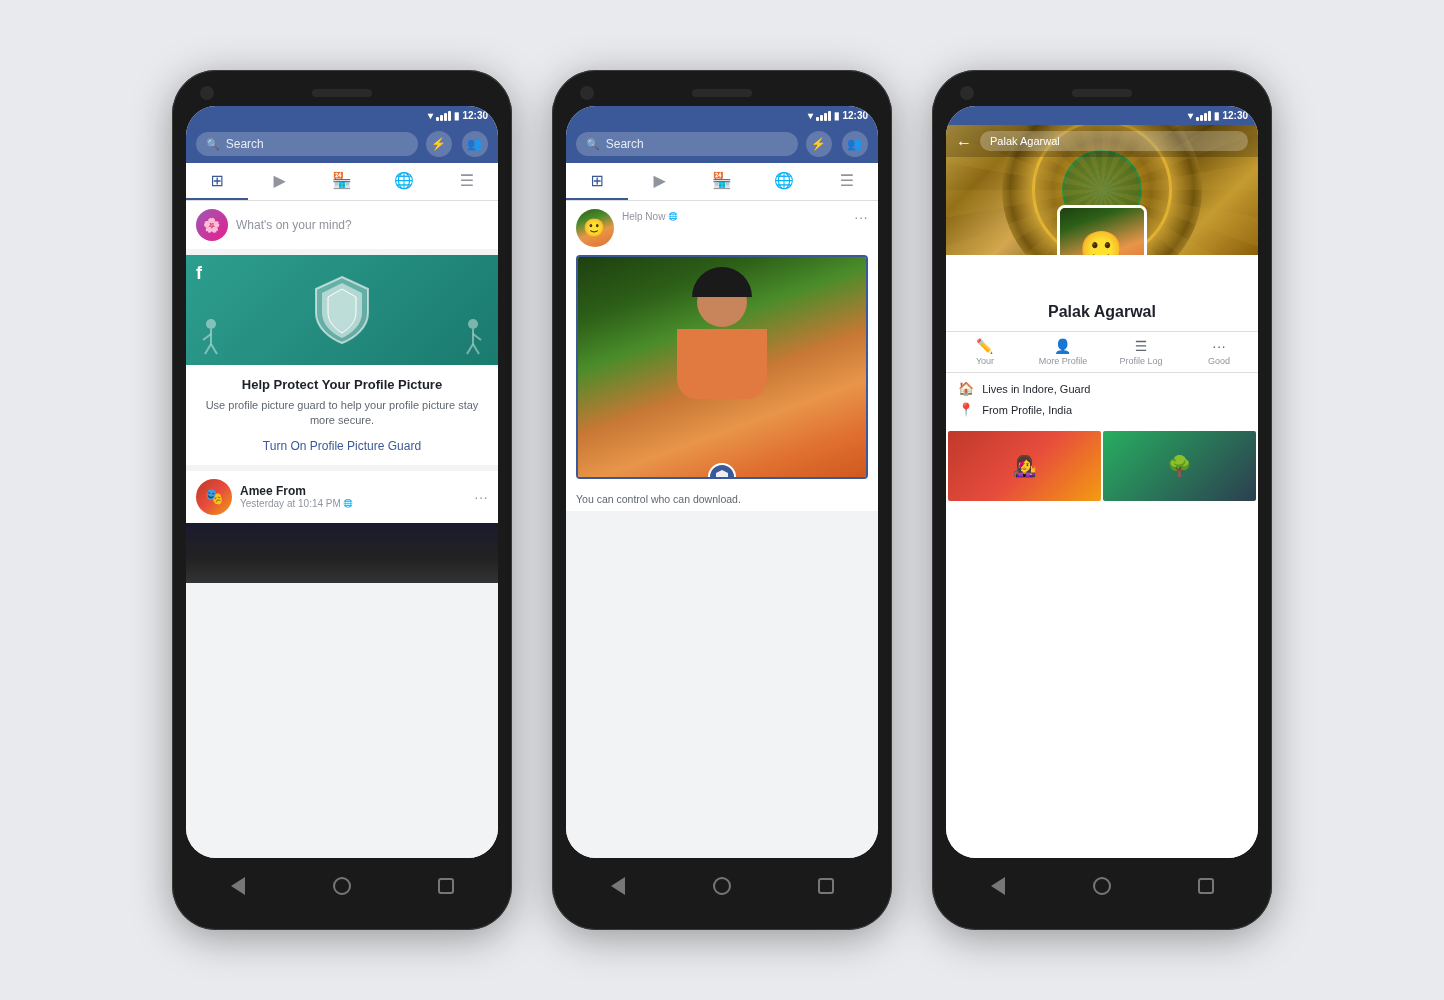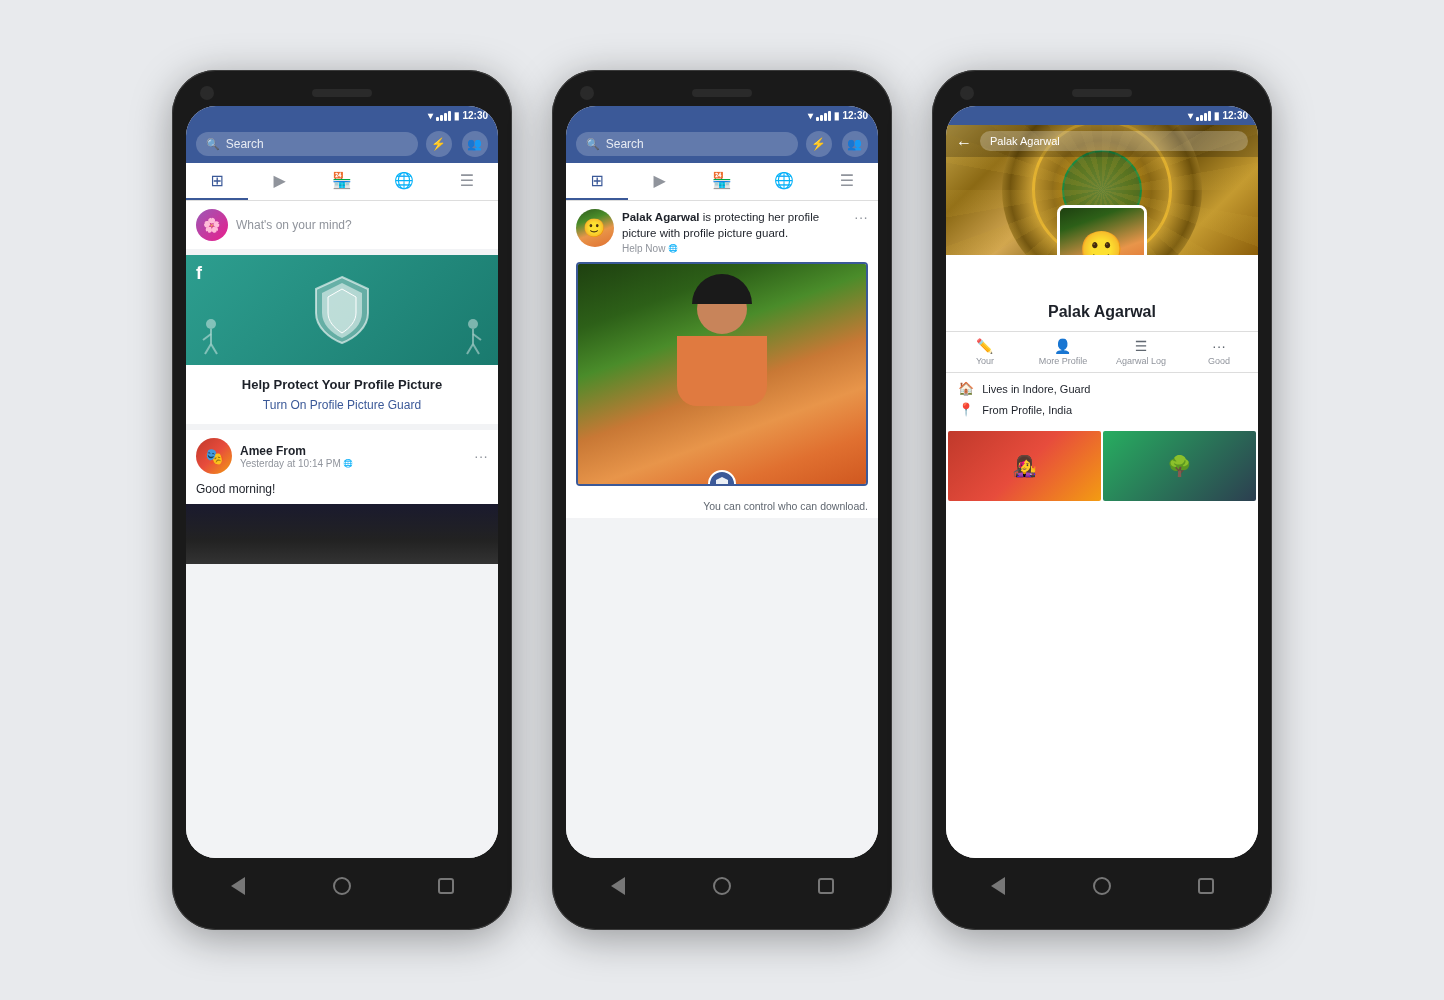--- a/index.html
+++ b/index.html
@@ -364,21 +364,20 @@
       display: flex;
       align-items: center;
       justify-content: center;
       border: 2px solid white;
       z-index: 3;
     }
     .download-text {
       padding: 14px 10px 6px;
       font-size: 10.5px;
       color: #606770;
-      text-align: right;
     }
 
     
     .profile-cover {
       height: 130px;
       background: linear-gradient(135deg, #c8a84b 0%, #8b6914 20%, #d4a853 40%, #6b4f0a 60%, #c49a30 80%, #8b5e0a 100%);
       position: relative;
       overflow: hidden;
     }
     .profile-header-bar {
@@ -564,20 +563,21 @@
               <circle cx="10" cy="8" r="5" fill="rgba(255,255,255,0.7)"></circle>
               <line x1="10" y1="13" x2="10" y2="28" stroke="rgba(255,255,255,0.7)" stroke-width="2"></line>
               <line x1="10" y1="18" x2="18" y2="24" stroke="rgba(255,255,255,0.7)" stroke-width="2"></line>
               <line x1="10" y1="28" x2="4" y2="38" stroke="rgba(255,255,255,0.7)" stroke-width="2"></line>
               <line x1="10" y1="28" x2="16" y2="38" stroke="rgba(255,255,255,0.7)" stroke-width="2"></line>
             </svg>
           </div>
         </div>
         <div class="guard-card-body">
           <div class="guard-title">Help Protect Your Profile Picture</div>
+          <div class="guard-desc">Use profile picture guard to help your profile picture stay more secure.</div>
           <div class="guard-btn">Turn On Profile Picture Guard</div>
         </div>
       </div>
 
       <div class="post-item">
         <div class="post-header">
           <div class="post-avatar" style="background: linear-gradient(135deg, #e91e8c, #ff9800); display:flex; align-items:center; justify-content:center; overflow:hidden;">
 
             <div style="width:100%; height:100%; background: linear-gradient(135deg, #c0392b 0%, #e74c3c 50%, #f39c12 100%); display:flex; align-items:center; justify-content:center;">
               <span style="font-size:16px;">🎭</span>
@@ -585,21 +585,20 @@
           </div>
           <div class="post-meta">
             <div class="post-name">Amee From</div>
             <div class="post-time">
               <span>Yesterday at 10:14 PM</span>
               <span style="font-size:8px; color:#90949c;">🌐</span>
             </div>
           </div>
           <div class="post-more">···</div>
         </div>
-        <div class="post-text">Good morning!</div>
         <div class="post-image" style="background: linear-gradient(to bottom, #1a1a2e, #222 60%, #333); height:60px;"></div>
       </div>
     </div>
   </div>
   <div class="phone-bottom-bar">
     <div class="nav-btn">
         <div class="nav-triangle"></div>
       </div>
     <div class="nav-btn">
         <div class="nav-circle"></div>
@@ -652,24 +651,20 @@
     </div>
 
     <div class="fb-content">
 
       <div class="profile-pic-post">
         <div class="profile-pic-header">
           <div class="post-avatar" style="width:38px; height:38px; border-radius:50%; flex-shrink:0; overflow:hidden; background: linear-gradient(160deg, #2d5a1b 0%, #4a8c2a 30%, #e8954a 60%, #e07030 100%); display:flex; align-items:center; justify-content:center;">
             <span style="font-size:18px;">🙂</span>
           </div>
           <div class="profile-pic-meta">
-            <div class="profile-pic-text">
-              <strong>Palak Agarwal</strong>
-              <span>is protecting her profile picture with profile picture guard.</span>
-            </div>
             <div class="profile-pic-time">
               <span>Help Now</span>
               <span style="font-size:8px;">🌐</span>
             </div>
           </div>
           <div class="post-more">···</div>
         </div>
 
         <div class="profile-pic-image-container">
           <div class="profile-pic-photo">
@@ -765,21 +760,21 @@
         <div class="profile-action">
           <span class="profile-action-icon">✏️</span>
           <span>Your</span>
         </div>
         <div class="profile-action">
           <span class="profile-action-icon">👤</span>
           <span>More Profile</span>
         </div>
         <div class="profile-action">
           <span class="profile-action-icon">☰</span>
-          <span>Agarwal Log</span>
+          <span>Profile Log</span>
         </div>
         <div class="profile-action">
           <span class="profile-action-icon">···</span>
           <span>Good</span>
         </div>
       </div>
 
       <div class="profile-info">
         <div class="profile-info-item">
           <span class="info-icon">🏠</span>

